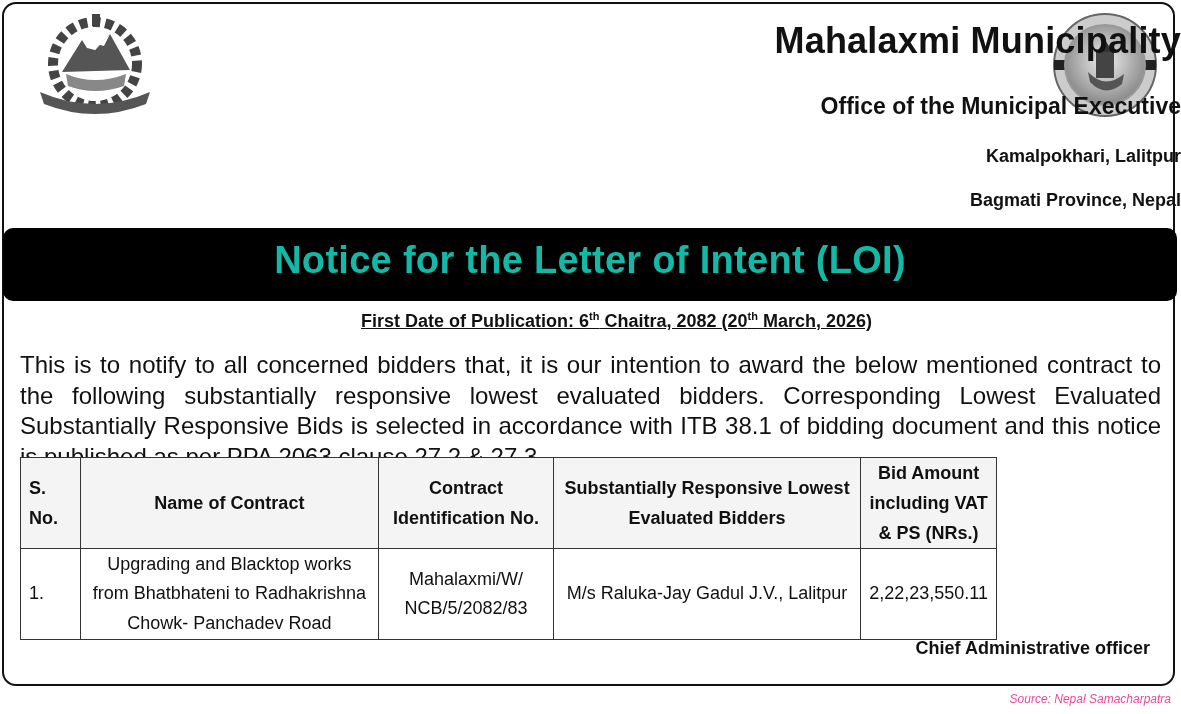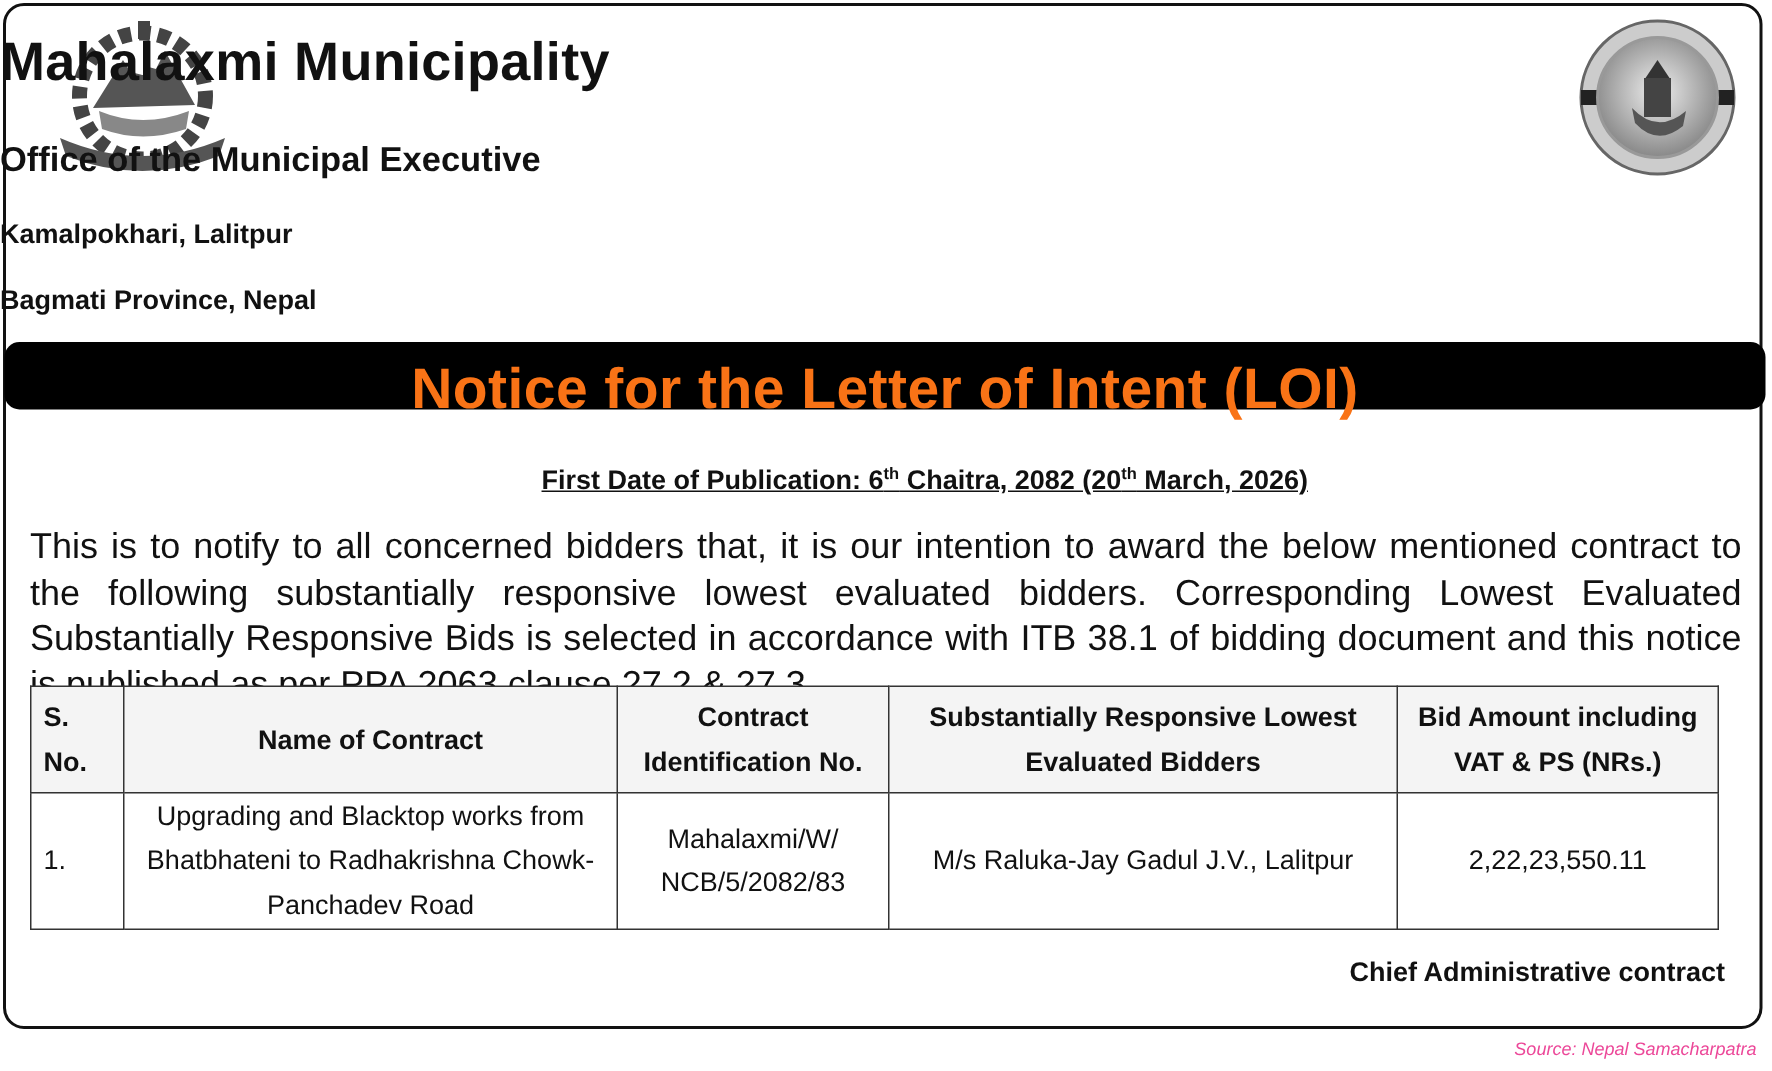--- a/index.html
+++ b/index.html
@@ -1,29 +1,29 @@
 <!DOCTYPE html>
 <html><head>
 <meta charset="utf-8">
 <style>
   html,body{margin:0;padding:0;background:#fff;}
   body{width:1181px;height:714px;position:relative;overflow:hidden;font-family:"Liberation Sans",sans-serif;color:#111;}
   .frame{position:absolute;left:2px;top:2px;width:1173px;height:684px;border:2.5px solid #111;border-radius:14px;box-sizing:border-box;background:#fff;}
   .emblem{position:absolute;left:32px;top:12px;width:126px;height:108px;}
   .seal{position:absolute;left:1052px;top:12px;width:106px;height:106px;}
-  .head{position:absolute;left:0;width:1181px;text-align:left;font-weight:bold;}
+  .head{position:absolute;left:0;width:1181px;text-align:right;font-weight:bold;}
   .h1{top:20px;font-size:36px;letter-spacing:0.2px;}
   .h2{top:93px;font-size:23px;}
   .h3{top:146px;font-size:18px;}
   .h4{top:190px;font-size:18px;}
-  .banner{position:absolute;left:3px;top:228px;width:1174px;height:45px;background:#000;border-radius:10px;color:#f97316;text-align:center;font-weight:bold;font-size:38px;line-height:64px;letter-spacing:0.3px;}
+  .banner{position:absolute;left:3px;top:228px;width:1174px;height:73px;background:#000;border-radius:10px;color:#14b8a6;text-align:center;font-weight:bold;font-size:38px;line-height:64px;letter-spacing:0.3px;}
   .pubdate{position:absolute;left:0;width:1233px;top:310px;text-align:center;font-weight:bold;font-size:18px;text-decoration:underline;}
   .pubdate sup{font-size:11px;}
   .para{position:absolute;left:20px;top:350px;width:1141px;font-size:24px;line-height:30.5px;text-align:justify;}
-  table{position:absolute;left:20px;top:457px;width:1126px;border-collapse:collapse;font-size:18px;}
+  table{position:absolute;left:20px;top:457px;width:977px;border-collapse:collapse;font-size:18px;}
   th,td{border:1.5px solid #333;padding:0 8px;vertical-align:middle;}
   th{background:#f4f4f4;height:70px;font-weight:bold;line-height:30px;}
   td{height:90px;line-height:29.5px;text-align:center;}
   .c1{width:45px;text-align:left;}
   .c2{width:312px;}
   .c3{width:164px;text-align:center;}
   .c4{width:322px;text-align:center;}
   .c5{text-align:center;}
   .sign{position:absolute;right:31px;top:638px;font-weight:bold;font-size:18px;}
   .source{position:absolute;right:10px;top:692px;font-style:italic;font-size:12px;color:#ec4899;}
@@ -87,14 +87,14 @@
     <tr>
       <td class="c1">1.</td>
       <td class="c2">Upgrading and Blacktop works from Bhatbhateni to Radhakrishna Chowk- Panchadev Road</td>
       <td class="c3">Mahalaxmi/W/ NCB/5/2082/83</td>
       <td class="c4">M/s Raluka-Jay Gadul J.V., Lalitpur</td>
       <td class="c5">2,22,23,550.11</td>
     </tr>
   </tbody>
 </table>
 
-<div class="sign">Chief Administrative contract</div>
+<div class="sign">Chief Administrative officer</div>
 <div class="source">Source: Nepal Samacharpatra</div>
 
 </body></html>

